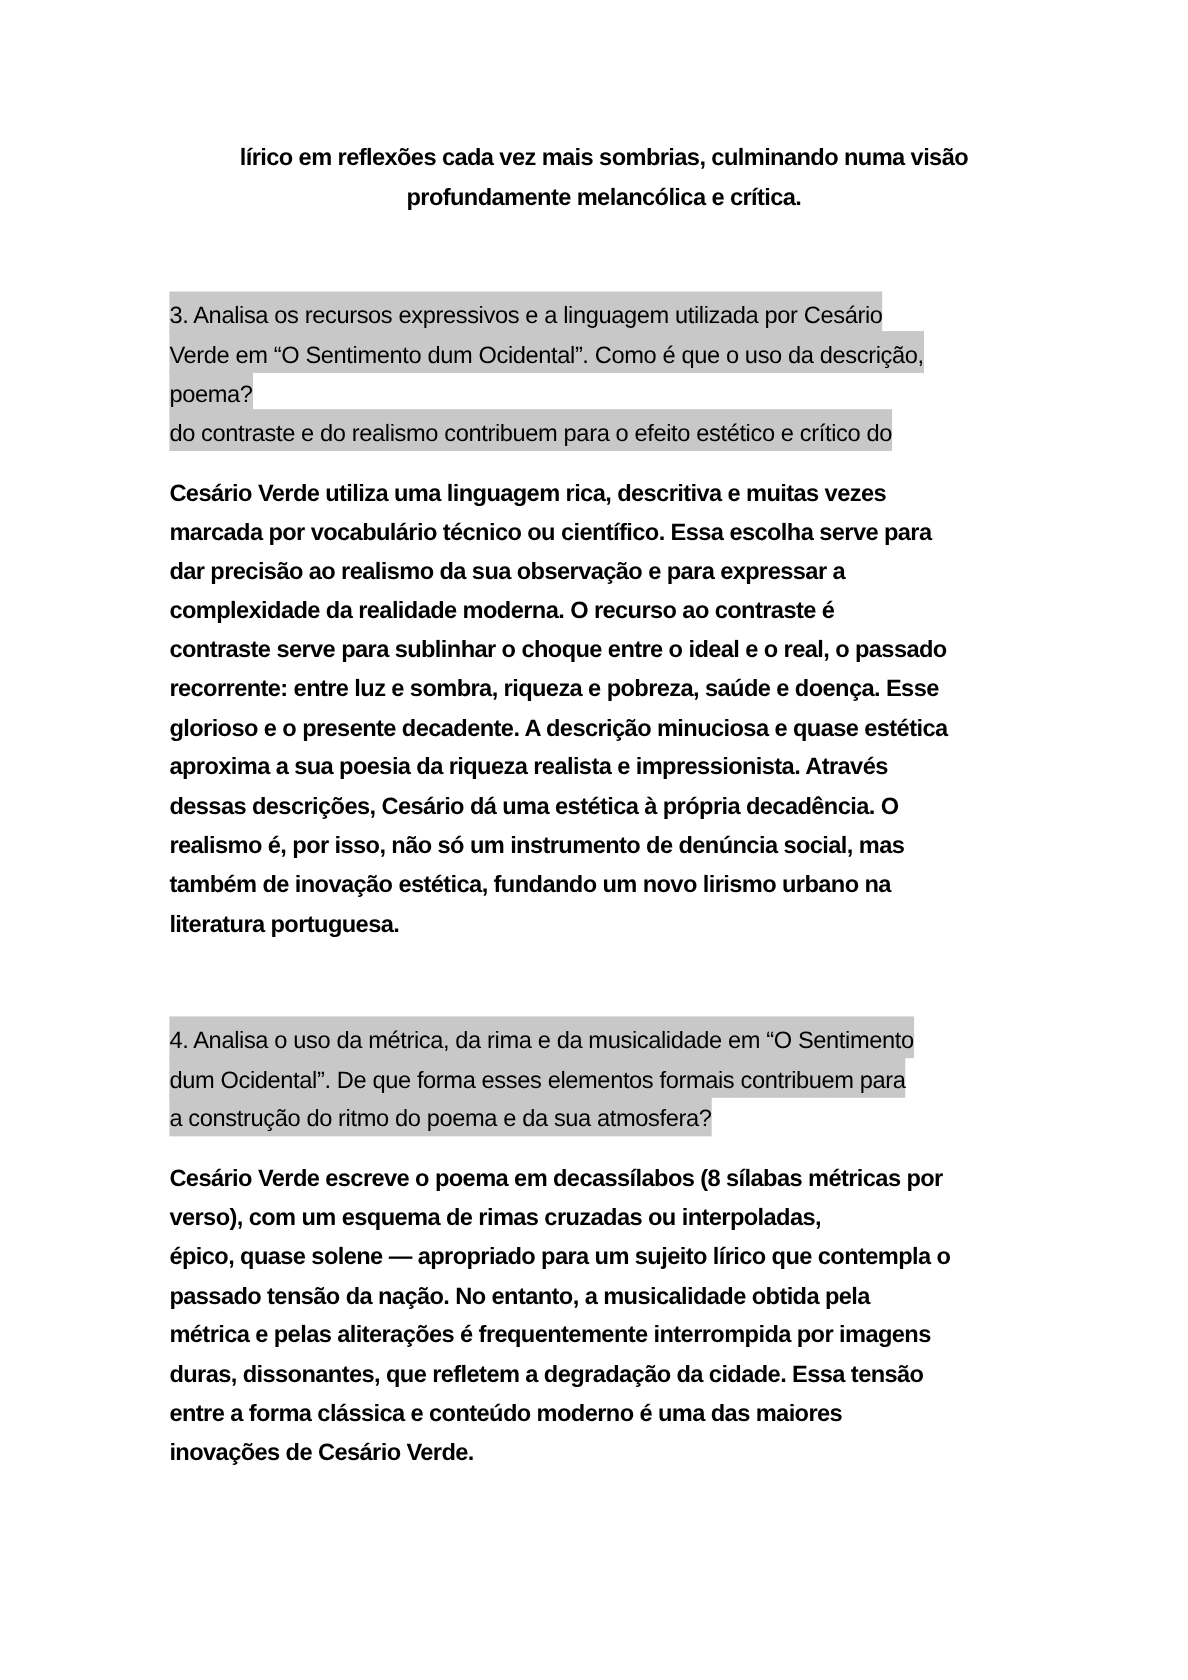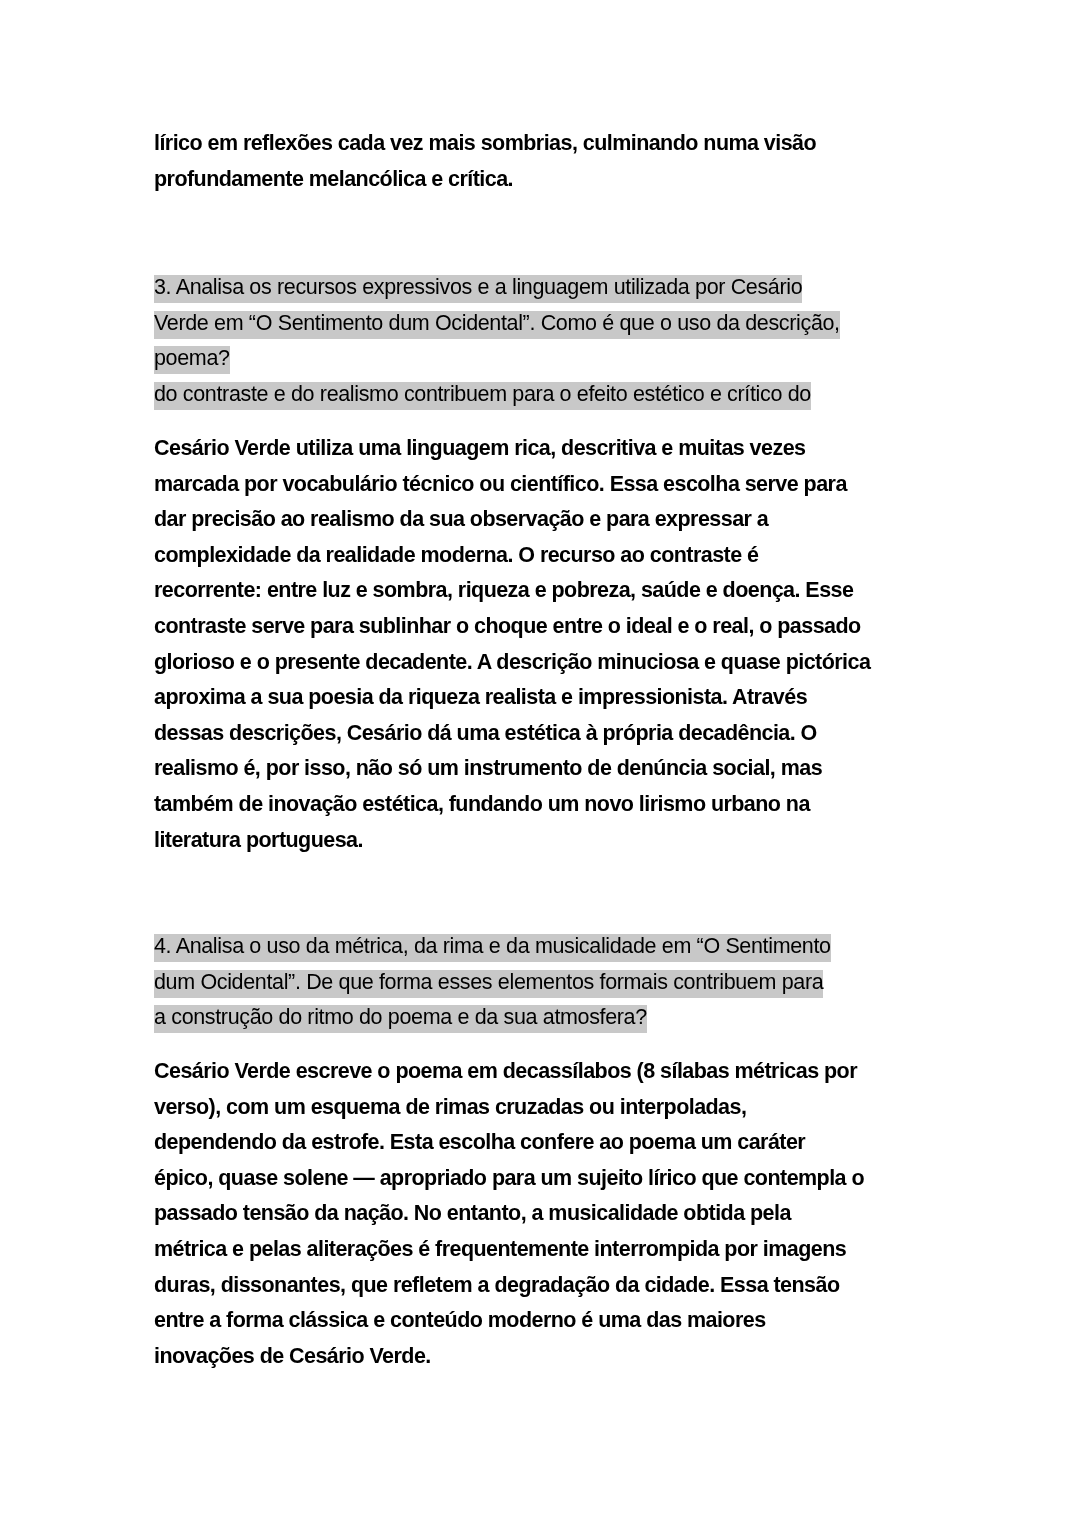--- a/index.html
+++ b/index.html
@@ -1,65 +1,64 @@
 <!DOCTYPE html>
 <html><head>
   <meta charset="utf-8">
   <style>
     html, body { margin: 0; padding: 0; background: #ffffff; }
     body { width: 1080px; height: 1527px; position: relative; overflow: hidden; }
     .page { position: absolute; left: 154px; top: 126px; width: 790px; color: #000; }
     .para { font-family: "Liberation Sans", sans-serif; font-size: 21.5px; line-height: 35.6px; margin: 0; }
     .bold { font-weight: bold; letter-spacing: -0.55px; font-stretch: condensed; }
     .question { font-weight: normal; letter-spacing: -0.35px; }
-    .hl { background: #c8c8c8; box-decoration-break: clone; -webkit-box-decoration-break: clone; padding: 0 0 4px 0; }
+    .hl { background: #c8c8c8; box-decoration-break: clone; -webkit-box-decoration-break: clone; padding: 10px 0 4px 0; }
     .line { display: block; white-space: nowrap; }
   </style>
 </head>
 <body>
 
 <div class="page">
 
-  <p class="para bold" style="margin:0;">
+  <p class="para bold" style="margin:0;text-align:center;">
     <span class="line">lírico em reflexões cada vez mais sombrias, culminando numa visão</span>
     <span class="line">profundamente melancólica e crítica.</span>
   </p>
 
   <p class="para question" style="position:absolute; top:144px; left:0;">
     <span class="line"><span class="hl">3. Analisa os recursos expressivos e a linguagem utilizada por Cesário</span></span>
     <span class="line"><span class="hl">Verde em “O Sentimento dum Ocidental”. Como é que o uso da descrição,</span></span>
     <span class="line"><span class="hl">poema?</span></span>
     <span class="line"><span class="hl">do contraste e do realismo contribuem para o efeito estético e crítico do</span></span>
   </p>
 
   <p class="para bold" style="position:absolute; top:305px; left:0;">
     <span class="line">Cesário Verde utiliza uma linguagem rica, descritiva e muitas vezes</span>
     <span class="line">marcada por vocabulário técnico ou científico. Essa escolha serve para</span>
     <span class="line">dar precisão ao realismo da sua observação e para expressar a</span>
     <span class="line">complexidade da realidade moderna. O recurso ao contraste é</span>
+    <span class="line">contraste serve para sublinhar o choque entre o ideal e o real, o passado</span>
     <span class="line">recorrente: entre luz e sombra, riqueza e pobreza, saúde e doença. Esse</span>
-    <span class="line">contraste serve para sublinhar o choque entre o ideal e o real, o passado</span>
-    <span class="line">glorioso e o presente decadente. A descrição minuciosa e quase pictórica</span>
+    <span class="line">glorioso e o presente decadente. A descrição minuciosa e quase estética</span>
     <span class="line">aproxima a sua poesia da riqueza realista e impressionista. Através</span>
     <span class="line">dessas descrições, Cesário dá uma estética à própria decadência. O</span>
     <span class="line">realismo é, por isso, não só um instrumento de denúncia social, mas</span>
     <span class="line">também de inovação estética, fundando um novo lirismo urbano na</span>
     <span class="line">literatura portuguesa.</span>
   </p>
 
   <p class="para question" style="position:absolute; top:803px; left:0;">
     <span class="line"><span class="hl">4. Analisa o uso da métrica, da rima e da musicalidade em “O Sentimento</span></span>
     <span class="line"><span class="hl">dum Ocidental”. De que forma esses elementos formais contribuem para</span></span>
     <span class="line"><span class="hl">a construção do ritmo do poema e da sua atmosfera?</span></span>
   </p>
 
   <p class="para bold" style="position:absolute; top:928px; left:0;">
     <span class="line">Cesário Verde escreve o poema em decassílabos (8 sílabas métricas por</span>
     <span class="line">verso), com um esquema de rimas cruzadas ou interpoladas,</span>
-    <span class="line">dependendo da estrofe. Esta escolha confere ao poema um caráter</span>
     <span class="line">épico, quase solene — apropriado para um sujeito lírico que contempla o</span>
     <span class="line">passado tensão da nação. No entanto, a musicalidade obtida pela</span>
     <span class="line">métrica e pelas aliterações é frequentemente interrompida por imagens</span>
     <span class="line">duras, dissonantes, que refletem a degradação da cidade. Essa tensão</span>
     <span class="line">entre a forma clássica e conteúdo moderno é uma das maiores</span>
     <span class="line">inovações de Cesário Verde.</span>
   </p>
 
 </div>
 

